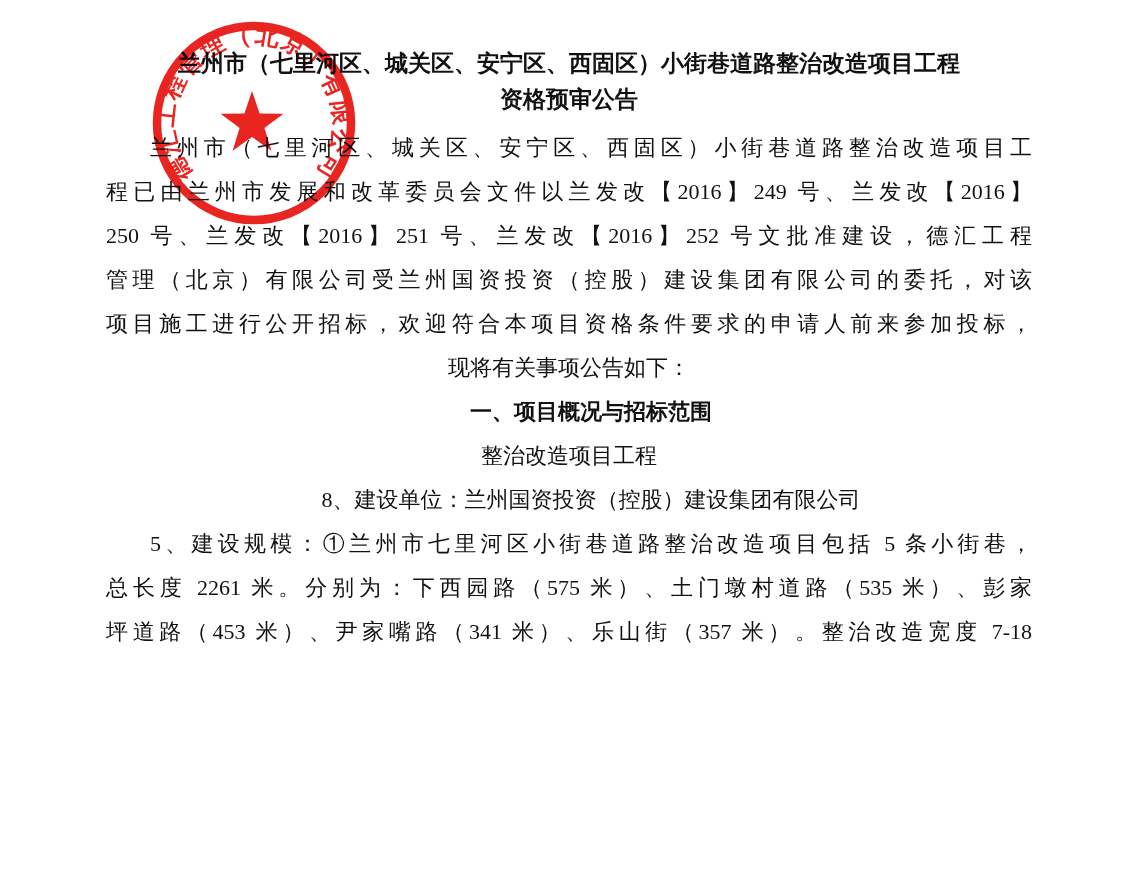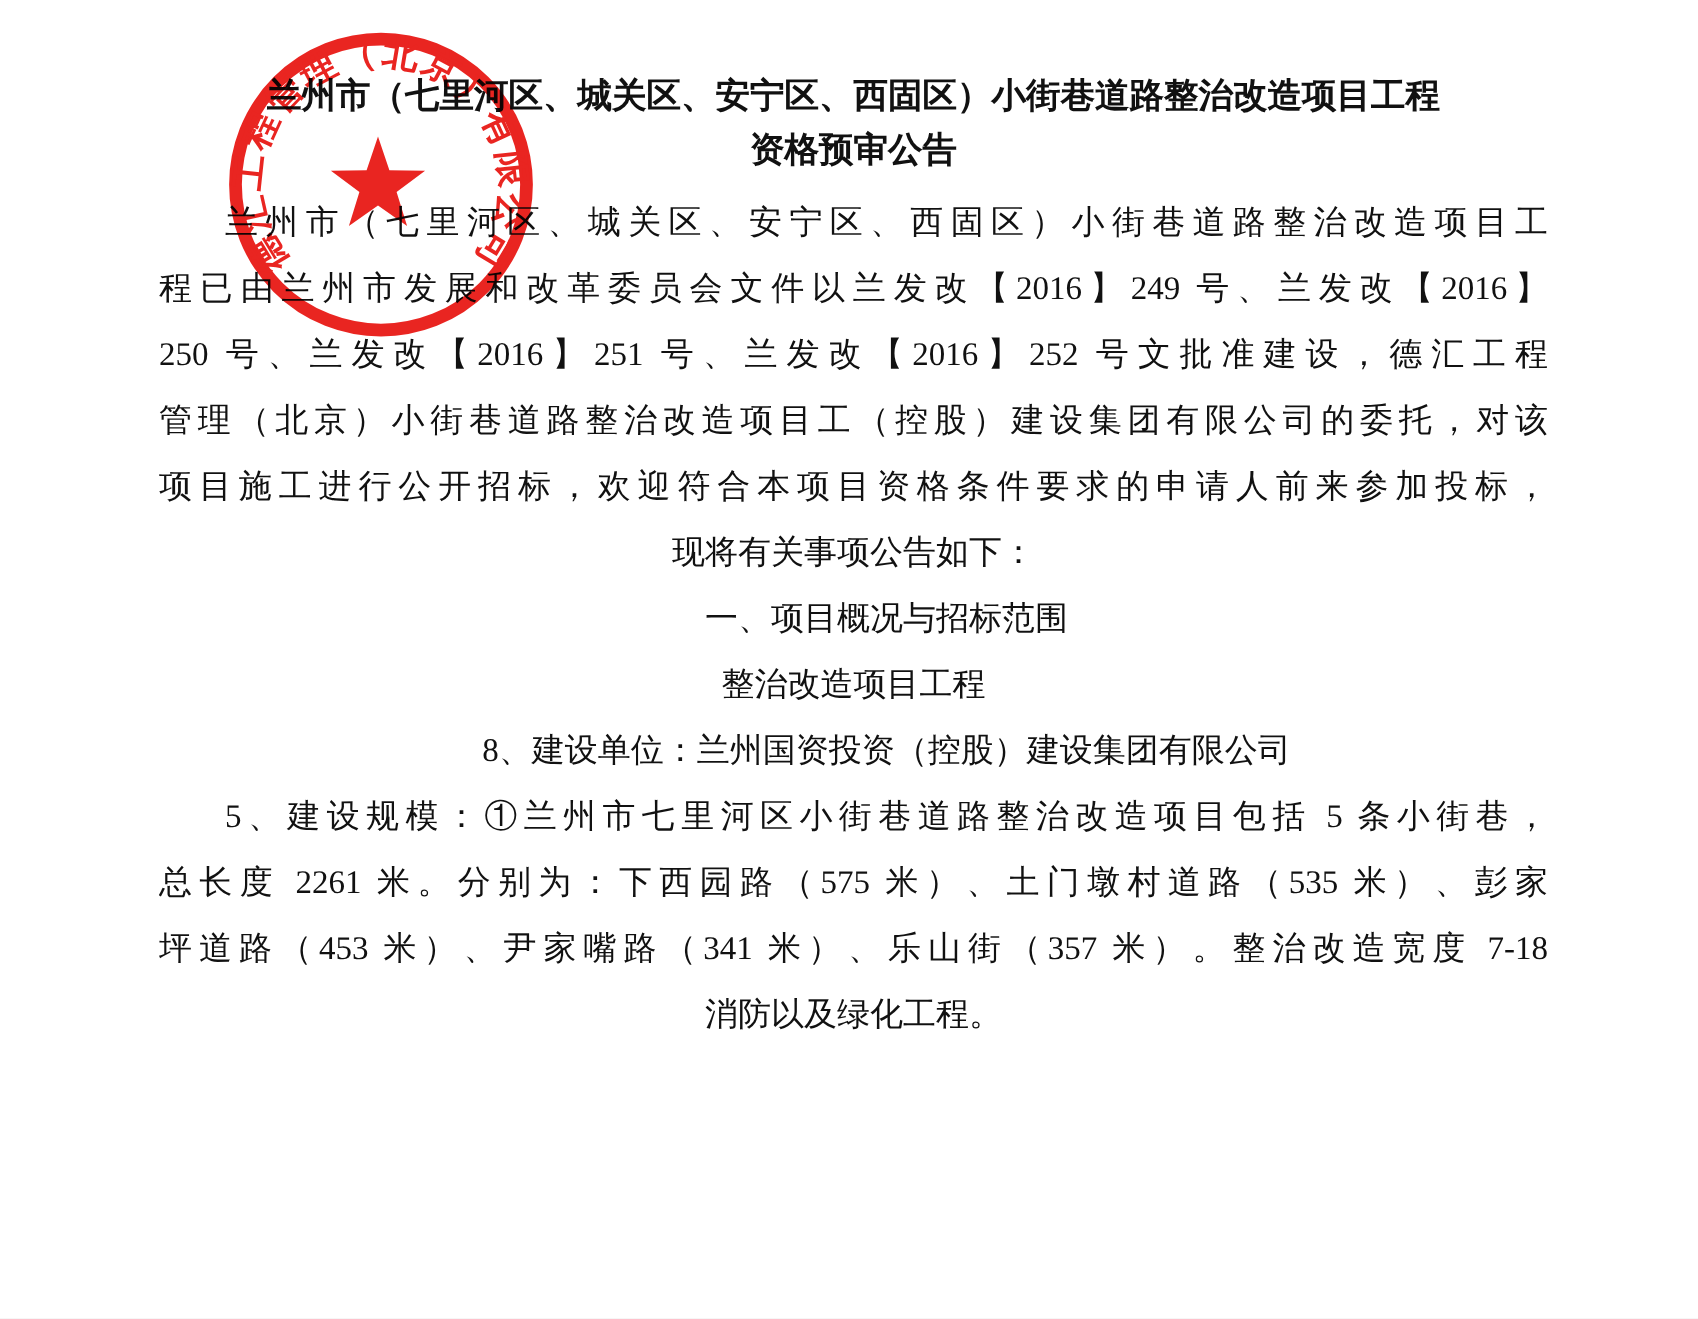--- a/index.html
+++ b/index.html
@@ -34,21 +34,21 @@
     text-align:center;
     white-space:nowrap;
   }
   .doc-body .line.fill{
     white-space:normal;
     text-align:justify;
     text-align-last:justify;
     overflow:hidden;
   }
   .doc-body .line.indent{text-indent:2em;}
-  .doc-body .line.bold{font-weight:normal;}
+  .doc-body .line.bold{font-weight:bold;}
   .stamp{
     position:absolute;
     left:148px;top:17px;
     width:212px;height:212px;
     mix-blend-mode:multiply;
     opacity:0.92;
     pointer-events:none;
   }
   .stamp .ring{
     fill:none;
@@ -71,30 +71,29 @@
 
   <div class="content">
     <div class="title-block">
       <div class="title-line">兰州市（七里河区、城关区、安宁区、西固区）小街巷道路整治改造项目工程</div>
       <div class="title-line">资格预审公告</div>
     </div>
     <div class="doc-body">
         <div class="line fill indent">兰州市（七里河区、城关区、安宁区、西固区）小街巷道路整治改造项目工</div>
         <div class="line fill">程已由兰州市发展和改革委员会文件以兰发改【2016】249 号、兰发改【2016】</div>
         <div class="line fill">250 号、兰发改【2016】251 号、兰发改【2016】252 号文批准建设，德汇工程</div>
-        <div class="line fill">管理（北京）小街巷道路整治改造项目工（控股）建设集团有限公司的委托，对该</div>
+        <div class="line fill">管理（北京）有限公司受兰州国资投资（控股）建设集团有限公司的委托，对该</div>
         <div class="line fill">项目施工进行公开招标，欢迎符合本项目资格条件要求的申请人前来参加投标，</div>
         <div class="line">现将有关事项公告如下：</div>
         <div class="line indent bold">一、项目概况与招标范围</div>
         <div class="line">整治改造项目工程</div>
         <div class="line indent">8、建设单位：兰州国资投资（控股）建设集团有限公司</div>
         <div class="line fill indent">5、建设规模：①兰州市七里河区小街巷道路整治改造项目包括 5 条小街巷，</div>
         <div class="line fill">总长度 2261 米。分别为：下西园路（575 米）、土门墩村道路（535 米）、彭家</div>
         <div class="line fill">坪道路（453 米）、尹家嘴路（341 米）、乐山街（357 米）。整治改造宽度 7-18</div>
-        <div class="line">消防以及绿化工程。</div>
       </div>
   </div>
 
   <svg class="stamp" viewBox="0 0 212 212" width="212" height="212" xmlns="http://www.w3.org/2000/svg">
     <circle class="ring" cx="106" cy="106" r="97"></circle>
     <path id="stamp-arc" d="M 44.7 157.4 A 80 80 0 1 1 167.3 157.4" fill="none"></path>
     <text class="arc-text">
       <textPath href="#stamp-arc" startOffset="50%" text-anchor="middle">德汇工程管理（北京）有限公司</textPath>
     </text>
     <polygon class="star" points="104,74 111.6,96.5 135.4,96.8 116.4,111 123.4,133.7 104,120 84.6,133.7 91.6,111 72.6,96.8 96.4,96.5"></polygon>

